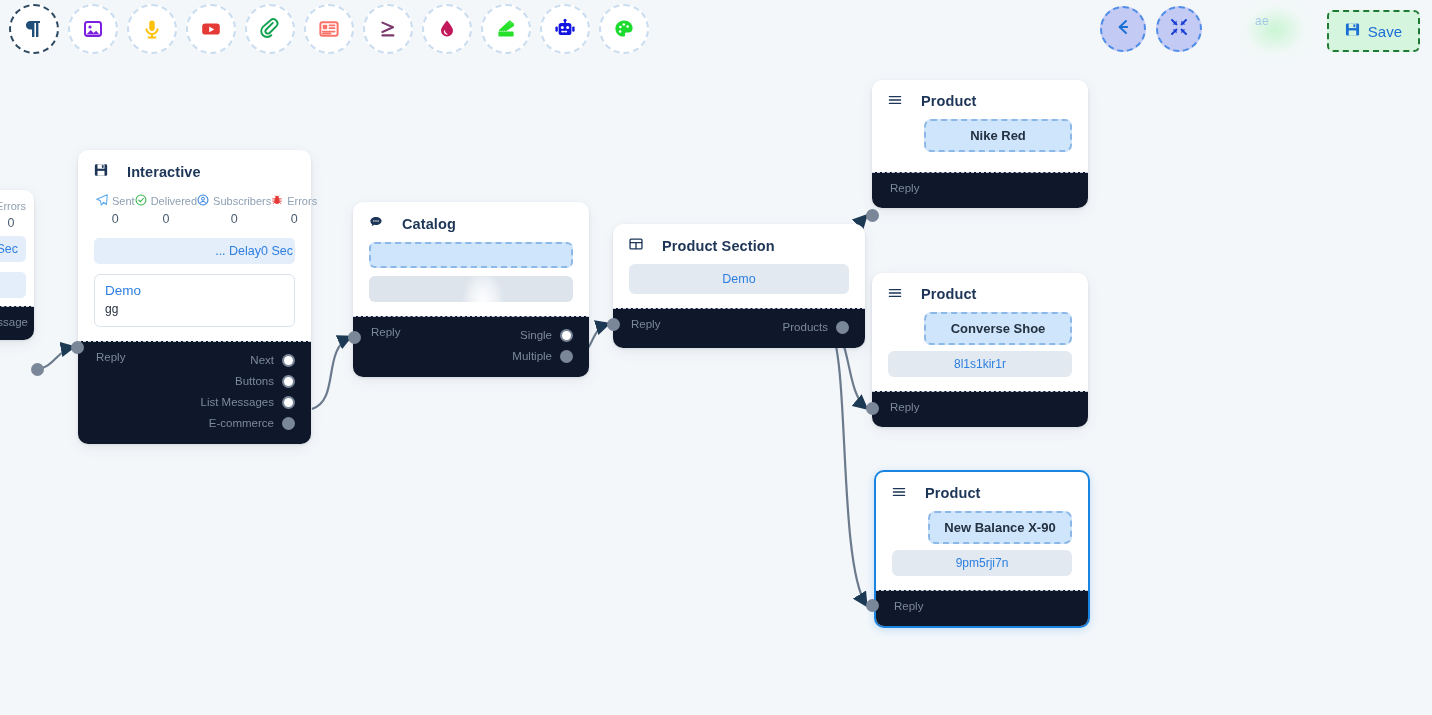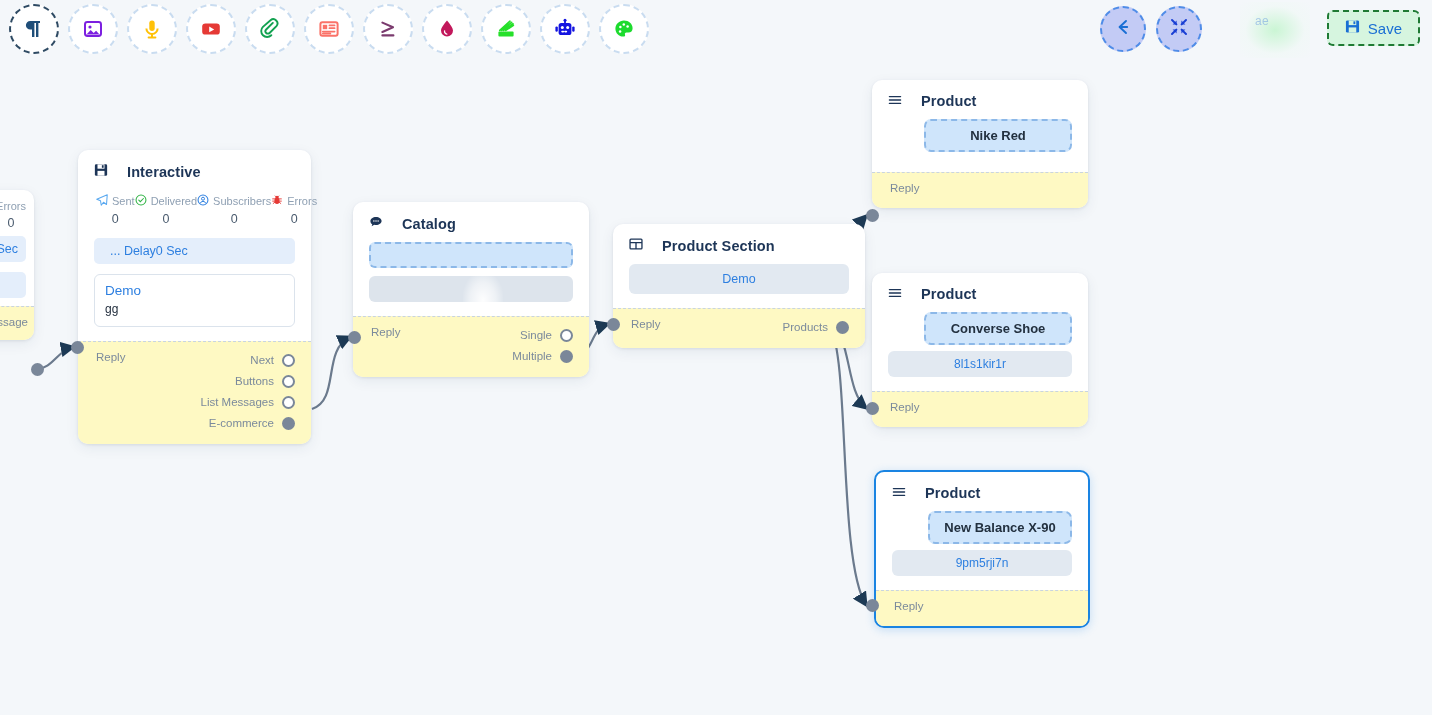--- a/index.html
+++ b/index.html
@@ -53,21 +53,21 @@
     letter-spacing: .4px; user-select: none;
   }
   .ghost-glow {
     position: absolute; top: 2px; left: 1240px;
     width: 70px; height: 56px;
     background: radial-gradient(ellipse at center, rgba(200,245,210,.95) 0%, rgba(233,250,238,.25) 60%, rgba(244,247,250,0) 100%);
     pointer-events: none;
   }
   .save-btn {
     position: absolute; right: 12px; top: 10px;
-    height: 36px; padding: 0 16px;
+    height: 42px; padding: 0 16px;
     background: #d6f5df; border: 2px dashed #1f7a34;
     border-radius: 6px;
     display: flex; align-items: center; gap: 8px;
     color: #1a6fd4; font-size: 15px; font-weight: 500;
     cursor: pointer;
   }
 
   
   .node {
     position: absolute;
@@ -85,21 +85,21 @@
     padding: 13px 16px 10px 16px;
     font-size: 14.5px; font-weight: 600; color: #1d3557;
     letter-spacing: .1px;
   }
   .node-body { padding: 0 16px 14px 16px; }
 
   
   .node-footer {
     position: relative;
     border-top: 1px dashed #c9d4e0;
-    background: #fef9c3;
+    background: #0f172a;
     border-bottom-left-radius: 10px; border-bottom-right-radius: 10px;
     padding: 8px 16px 10px 16px;
     min-height: 36px;
   }
   .node.selected .node-footer { border-bottom-left-radius: 8px; border-bottom-right-radius: 8px; }
   .port-label { font-size: 11.5px; color: #7b8a9c; }
   .port-in { position: absolute; left: 18px; top: 9px; font-size: 11.5px; color: #7b8a9c; }
   .port-row {
     display: flex; align-items: center; justify-content: flex-end;
     gap: 8px; height: 20px; margin-bottom: 1px;
@@ -118,23 +118,23 @@
   
   .stats { display: flex; justify-content: space-between; padding: 4px 2px 12px 2px; }
   .stat { text-align: center; flex: 1; }
   .stat-head {
     display: flex; align-items: center; justify-content: center; gap: 4px;
     font-size: 11px; color: #8fa0b3; white-space: nowrap;
   }
   .stat-val { font-size: 12.5px; color: #4a5b6e; margin-top: 4px; }
 
   .delay-bar {
-    display: flex; align-items: center; justify-content: flex-start;
+    display: flex; align-items: center; justify-content: flex-end;
     background: #e4eefb; border-radius: 5px;
-    padding: 6px 16px; font-size: 12.5px; color: #2d7fe0;
+    padding: 6px 2px; font-size: 12.5px; color: #2d7fe0;
     margin-bottom: 10px;
   }
   .msg-box {
     border: 1px solid #dbe3ec; border-radius: 6px;
     padding: 8px 10px 10px 10px; background: #fff;
   }
   .msg-title { color: #2d7fe0; font-size: 13.5px; margin-bottom: 4px; }
   .msg-text { color: #232f3e; font-size: 12px; }
 
   

